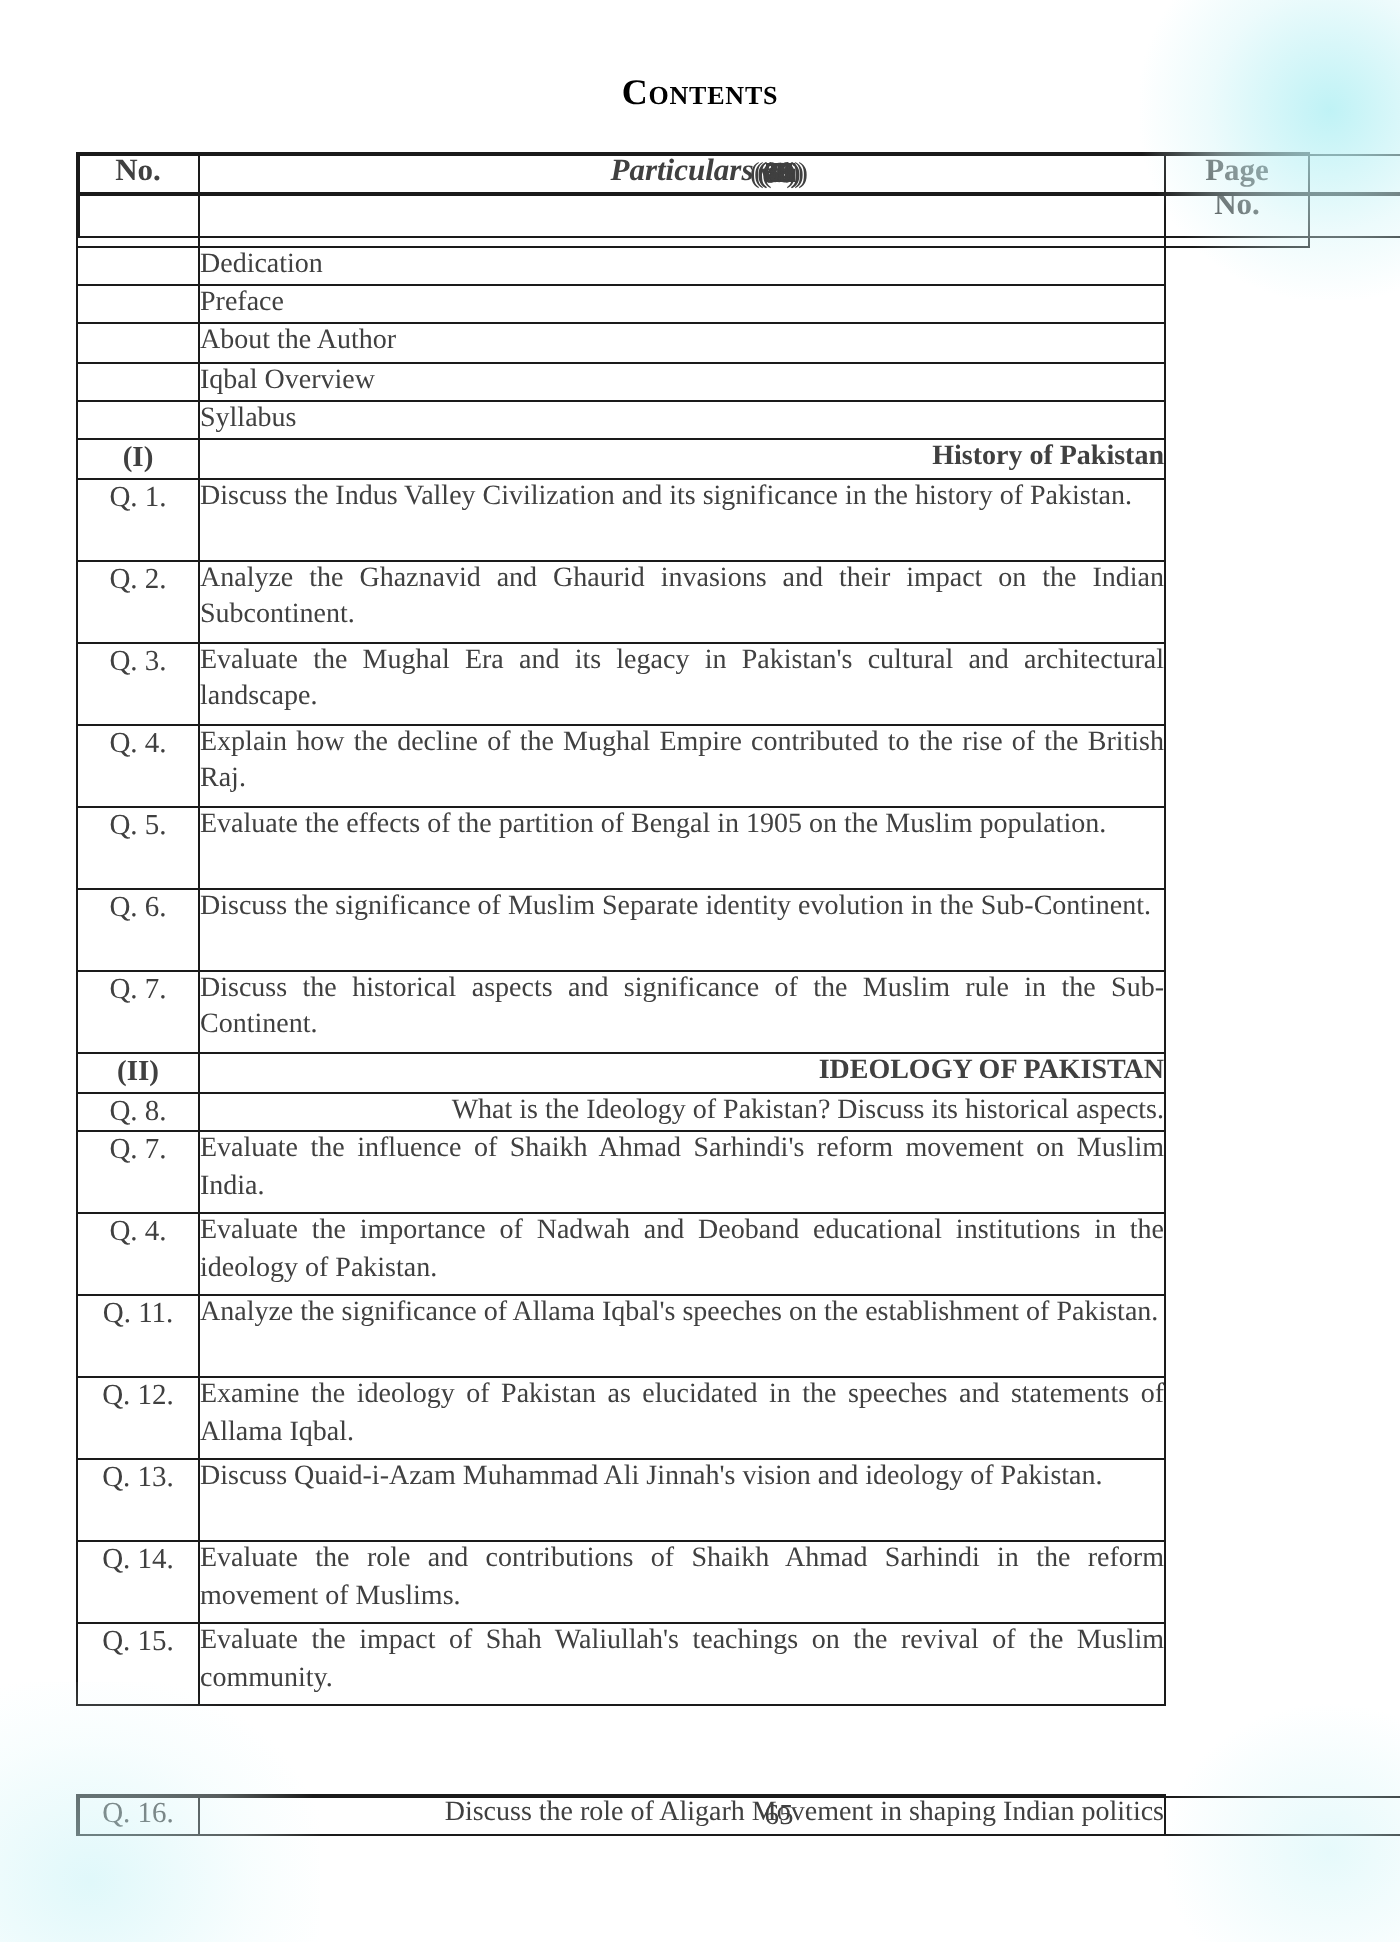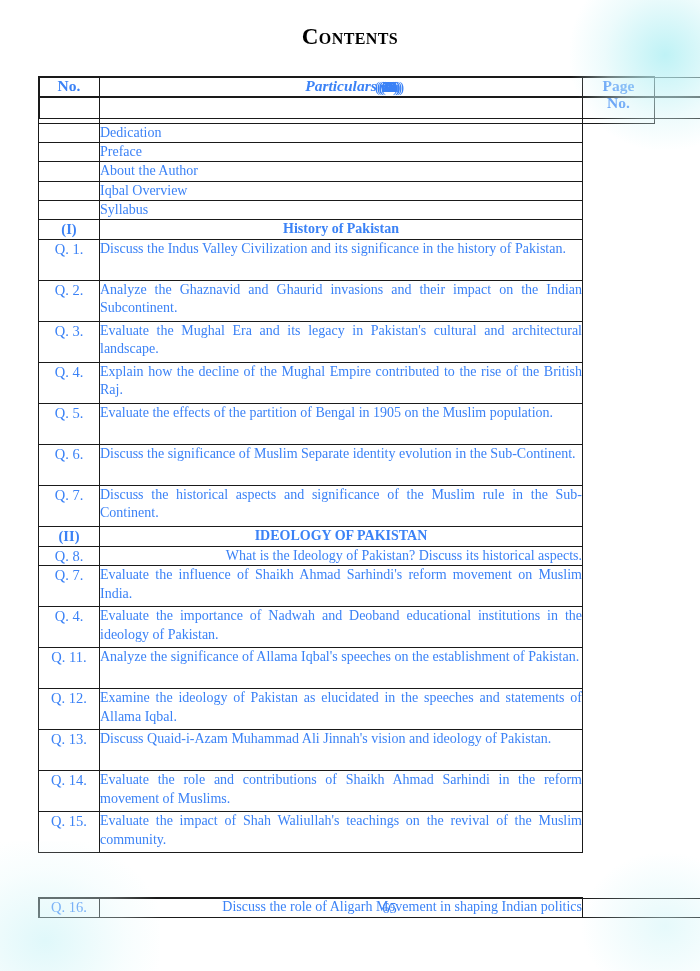--- a/index.html
+++ b/index.html
@@ -43,38 +43,38 @@
 
   .page {
     position: absolute;
     top: 0; left: 0;
     width: 700px;
     height: 971px;
   }
 
   .doc-title {
     position: absolute;
-    top: 24px;
+    top: 36px;
     left: 0;
     width: 700px;
     text-align: center;
-    font-size: 23px;
+    font-size: 18px;
     font-weight: bold;
     font-variant: small-caps;
     letter-spacing: 0.4px;
     color: #000;
   }
 
   table.toc {
     position: absolute;
     left: 38px;
     width: 616px;
     border-collapse: collapse;
     table-layout: fixed;
-    color: #3b82f6;
+    color: #404040;
   }
   table.toc.main { top: 76px; }
   table.toc.continued { top: 897px; }
 
   table.toc td, table.toc th {
     border: 1.6px solid #1a1a1a;
     padding: 0;
     vertical-align: top;
   }
 
@@ -113,21 +113,21 @@
     text-align: center;
     font-size: 14.5px;
     line-height: 1.28;
     padding: 3px 2px 4px 2px;
   }
 
   
   td.part.single { text-align: right; }
 
   tr.section td { font-weight: bold; }
-  tr.section td.part { text-align: center; }
+  tr.section td.part { text-align: right; }
 
   tr.front td.part { text-align: left; }
 
   
   tr.front td { height: 18px; }
   tr.section td { height: 19px; }
   tr.q1 td { height: 18px; }
   tr.q2 td { height: 40px; }
 </style>
 </head>

